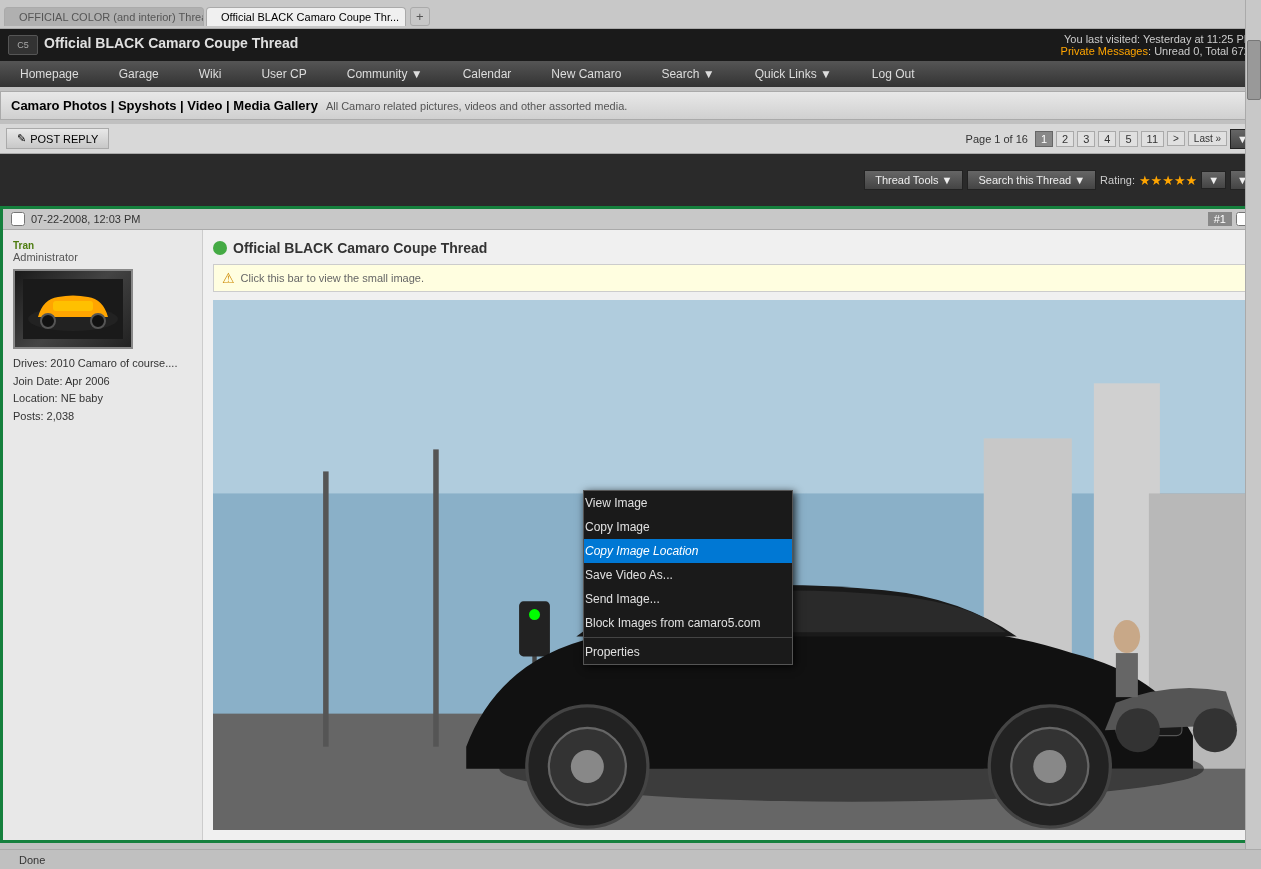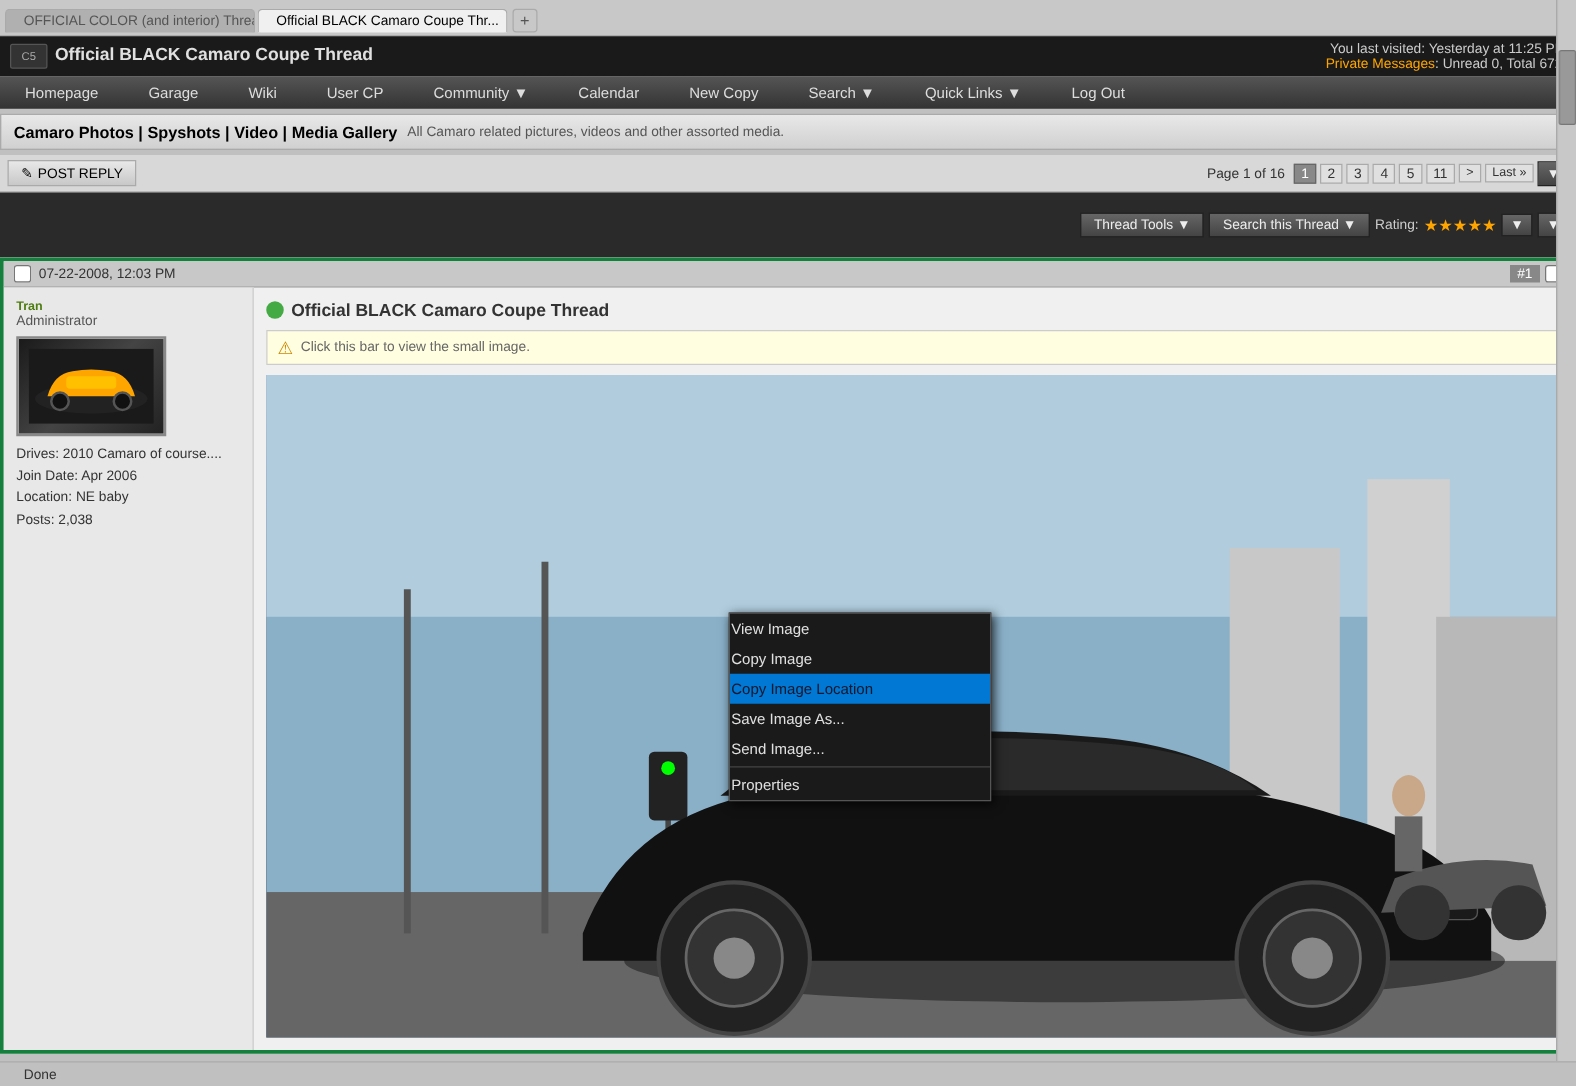--- a/index.html
+++ b/index.html
@@ -69,21 +69,21 @@
     .green-bullet { width: 14px; height: 14px; background: #4a4; border-radius: 50%; display: inline-block; }
     .image-warning { background: #fffee0; border: 1px solid #ccc; padding: 5px 8px; font-size: 11px; color: #666; margin-bottom: 8px; display: flex; align-items: center; gap: 6px; }
     .warning-icon { color: #cc8800; font-size: 14px; }
 
     
     .main-image { width: 100%; height: 530px; background: linear-gradient(to bottom, #b0c0d0 0%, #8090a0 20%, #607080 50%, #405060 80%, #2a3040 100%); position: relative; overflow: hidden; display: flex; align-items: center; justify-content: center; }
 
     
     .context-menu { position: absolute; top: 190px; left: 370px; background: #1a1a1a; border: 1px solid #555; box-shadow: 2px 2px 8px rgba(0,0,0,0.8); width: 210px; z-index: 1000; }
     .context-menu-item { padding: 5px 1px; color: #e0e0e0; font-size: 12px; cursor: pointer; border-bottom: none; }
-    .context-menu-item.highlighted { background: #0078d4; color: #0f172a; }
+    .context-menu-item.highlighted { background: #0078d4; color: #ffffff; font-style: italic; }
     .context-menu-separator { border-top: 1px solid #444; margin: 2px 0; }
 
     
     .bottom-bar { position: fixed; bottom: 0; left: 0; right: 0; height: 20px; background: #c0c0c0; border-top: 1px solid #aaa; display: flex; align-items: center; padding: 0 19px; font-size: 11px; color: #333; }
 
     
     .scrollbar-v { position: fixed; right: 0; top: 0; width: 16px; height: 100%; background: #c8c8c8; border-left: 1px solid #aaa; }
     .scrollbar-thumb { position: absolute; top: 40px; width: 14px; height: 60px; background: #999; border: 1px solid #777; left: 1px; border-radius: 2px; }
 
     .page-label { font-size: 11px; color: #333; margin-right: 4px; }
@@ -120,21 +120,21 @@
   </div>
 </div>
 
 <div class="nav-bar">
   <a class="nav-item">Homepage</a>
   <a class="nav-item">Garage</a>
   <a class="nav-item">Wiki</a>
   <a class="nav-item">User CP</a>
   <a class="nav-item">Community ▼</a>
   <a class="nav-item">Calendar</a>
-  <a class="nav-item">New Copy</a>
+  <a class="nav-item">New Camaro</a>
   <a class="nav-item">Search ▼</a>
   <a class="nav-item">Quick Links ▼</a>
   <a class="nav-item">Log Out</a>
 </div>
 
 <div class="forum-section">
   <span class="forum-section-title">Camaro Photos | Spyshots | Video | Media Gallery</span>
   <span class="forum-section-desc">All Camaro related pictures, videos and other assorted media.</span>
 </div>
 
@@ -268,22 +268,23 @@
           <rect x="820" y="345" width="20" height="40" fill="#666"></rect>
 
           <ellipse cx="1050" cy="320" rx="15" ry="18" fill="#e0c8a0"></ellipse>
           <rect x="1035" y="338" width="30" height="50" fill="#eee"></rect>
         </svg>
 
         <div class="context-menu">
           <div class="context-menu-item">View Image</div>
           <div class="context-menu-item">Copy Image</div>
           <div class="context-menu-item highlighted">Copy Image Location</div>
-          <div class="context-menu-item">Save Image As...</div>
+          <div class="context-menu-item">Save Video As...</div>
           <div class="context-menu-item">Send Image...</div>
+          <div class="context-menu-item">Block Images from camaro5.com</div>
           <div class="context-menu-separator"></div>
           <div class="context-menu-item">Properties</div>
         </div>
       </div>
     </div>
   </div>
 </div>
 
 <div class="scrollbar-v">
   <div class="scrollbar-thumb"></div>

